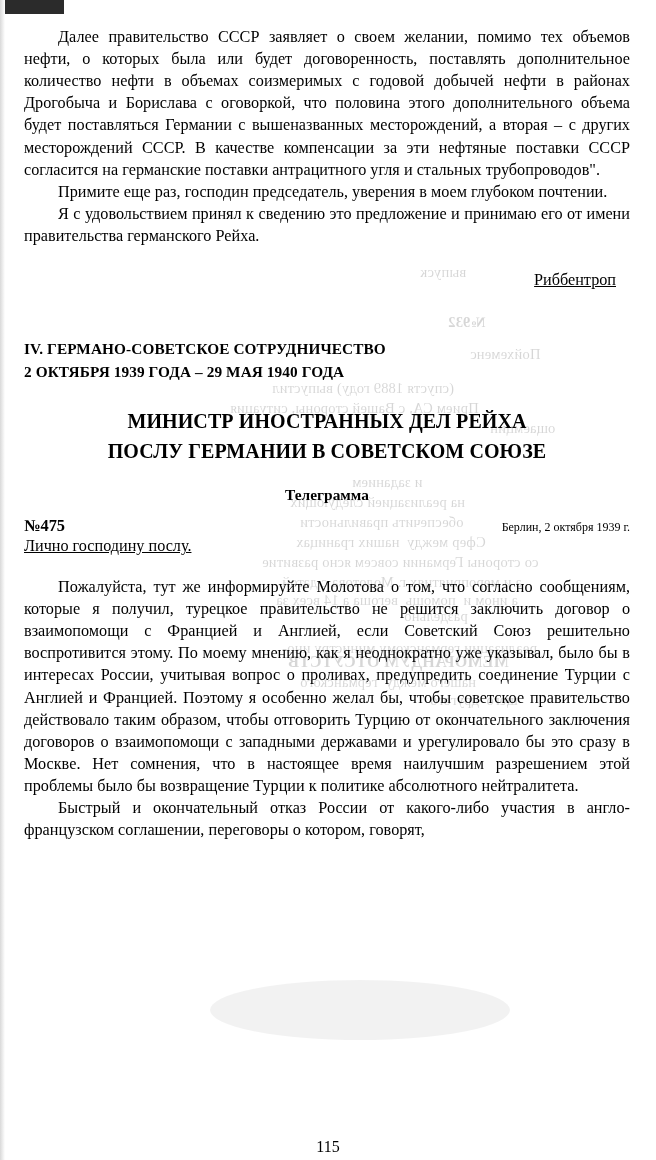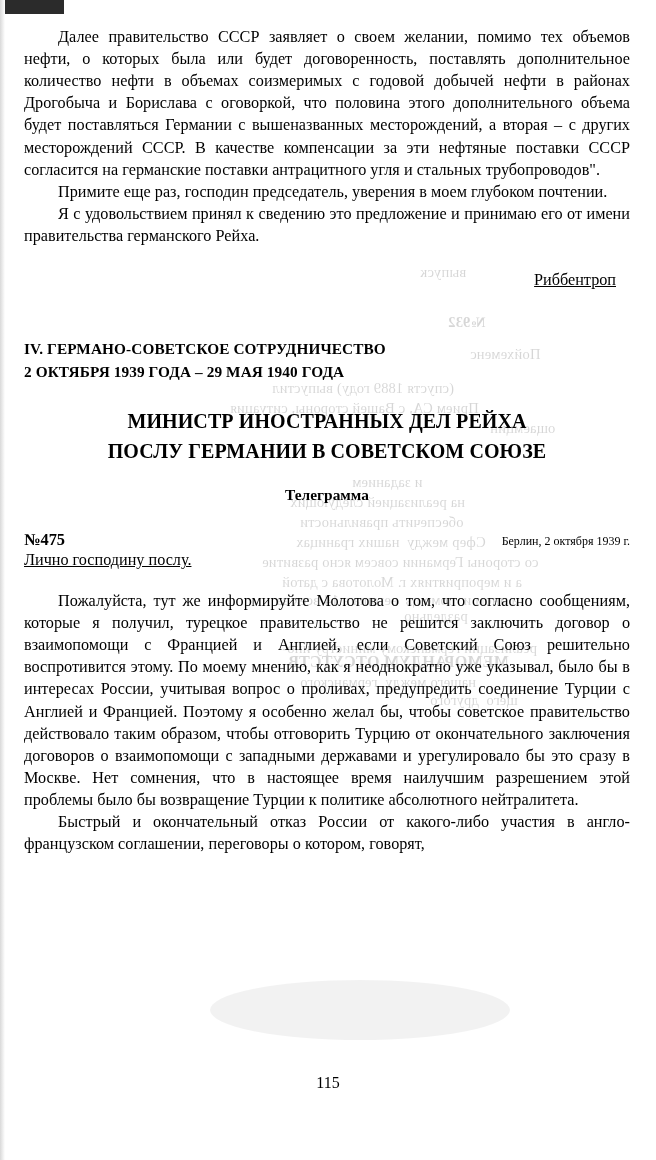--- a/index.html
+++ b/index.html
@@ -83,21 +83,21 @@
     line-height: 1.5;
     letter-spacing: 0.1px;
   }
   .doc-type {
     margin-top: 20px;
     text-align: center;
     font-weight: bold;
     font-size: 15.4px;
   }
   .meta-row {
-    margin-top: 26px;
+    margin-top: 12px;
     display: flex;
     justify-content: space-between;
     align-items: baseline;
     font-size: 16.2px;
   }
   .meta-row .num {
     font-weight: bold;
     font-size: 16.4px;
   }
   .meta-row .place {
@@ -107,21 +107,21 @@
     font-size: 16.2px;
     margin-top: 1px;
     text-decoration: underline;
   }
   .body-block {
     margin-top: 20px;
   }
   .folio {
     position: absolute;
     left: 0;
-    top: 1074px;
+    top: 1138px;
     width: 656px;
     text-align: center;
     font-size: 16px;
   }
   
   .ghost {
     position: absolute;
     color: rgba(0,0,0,0.16);
     font-family: "Liberation Serif", serif;
     font-size: 14.5px;

